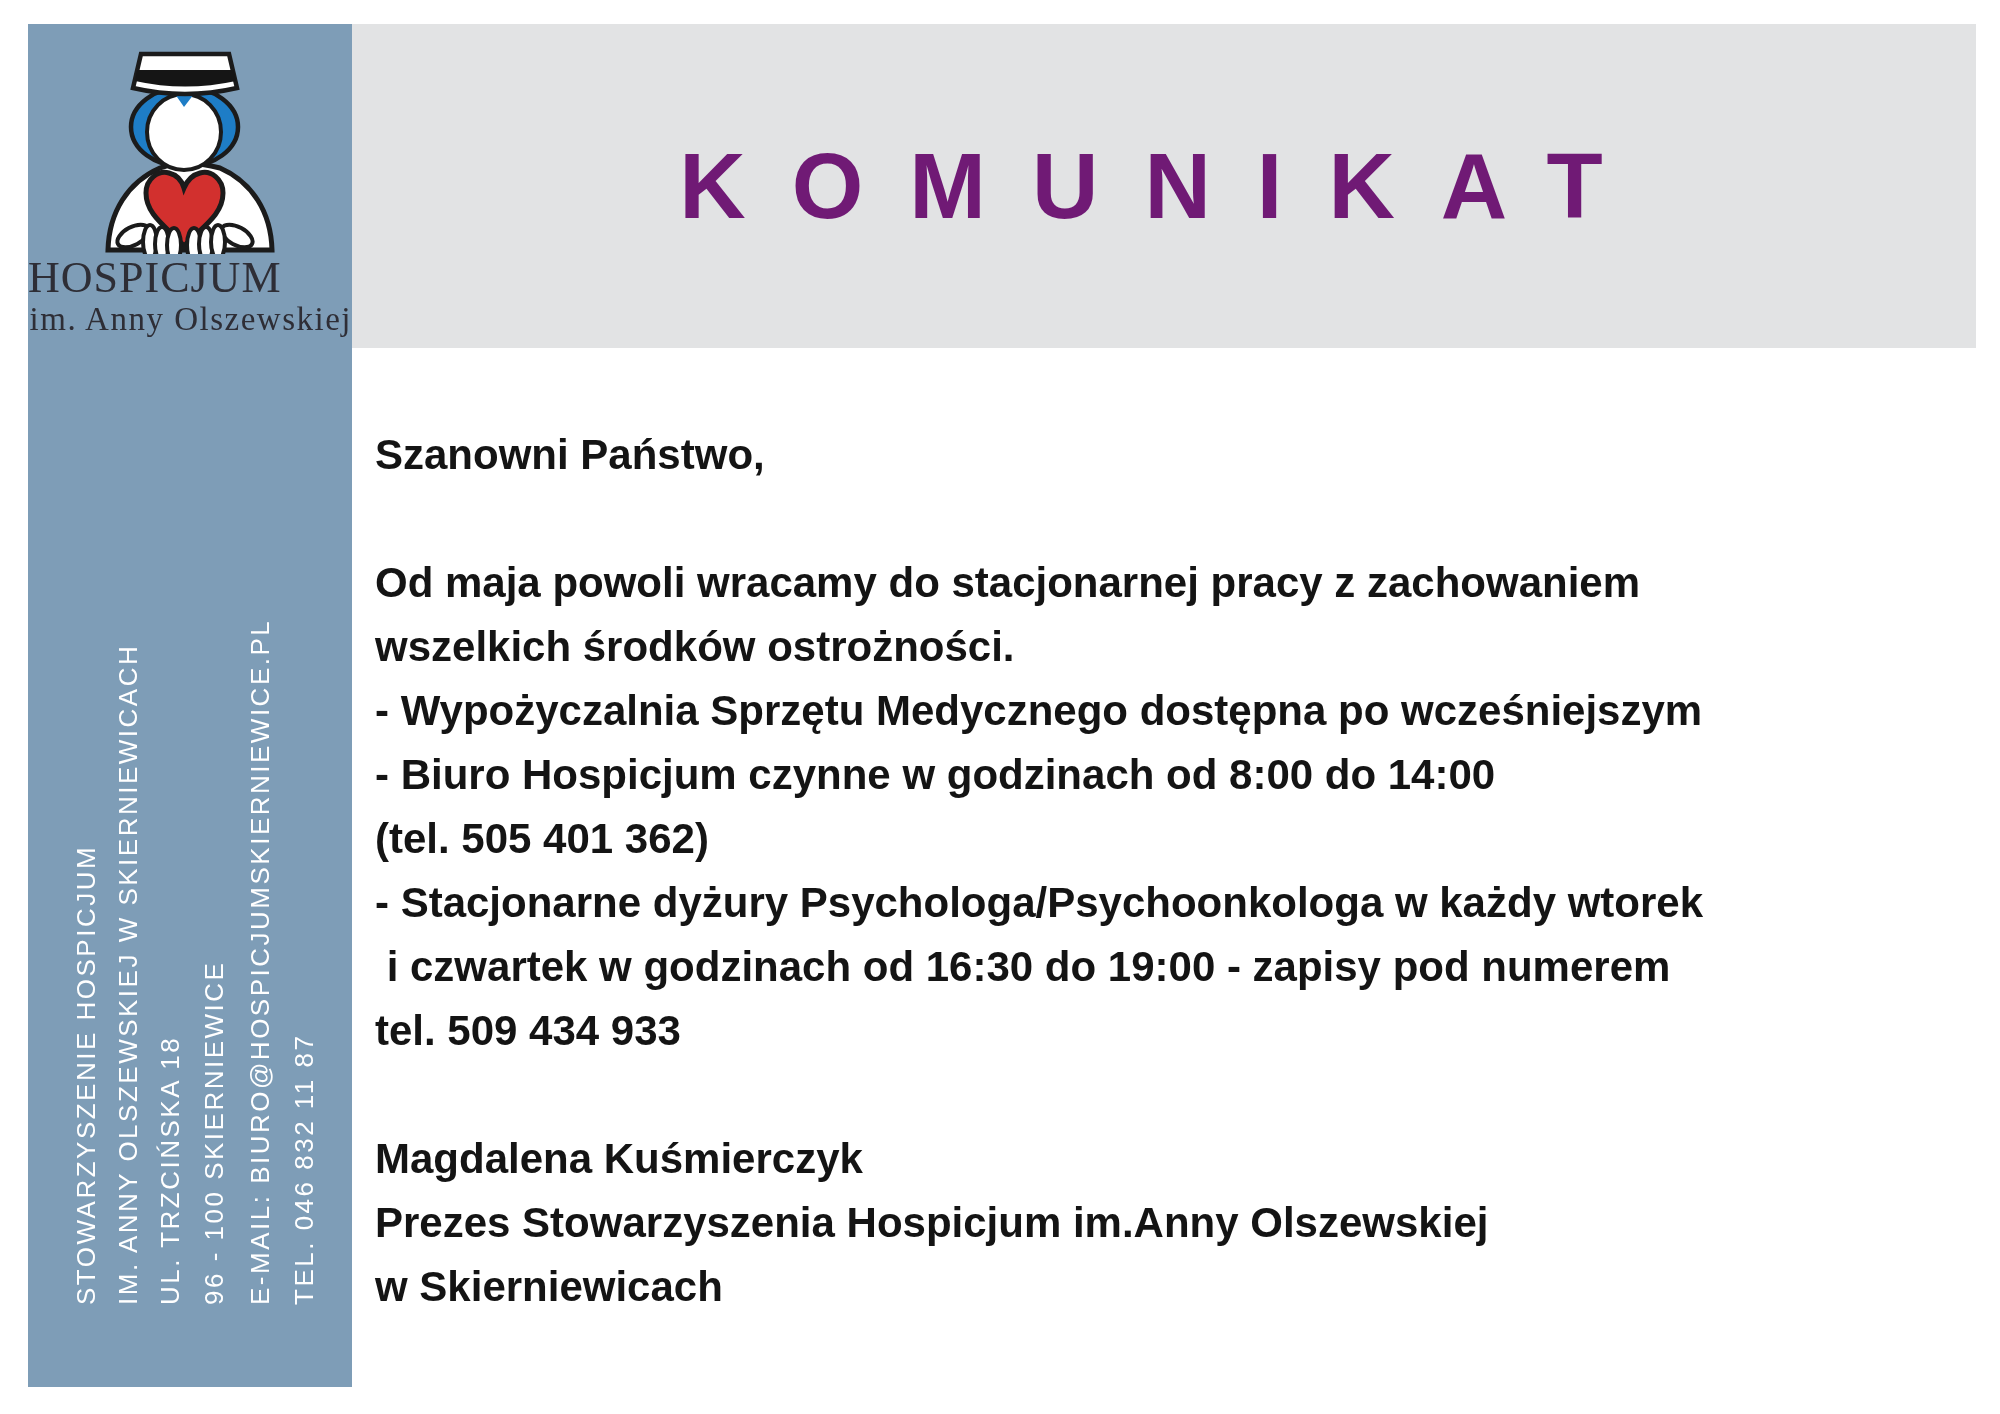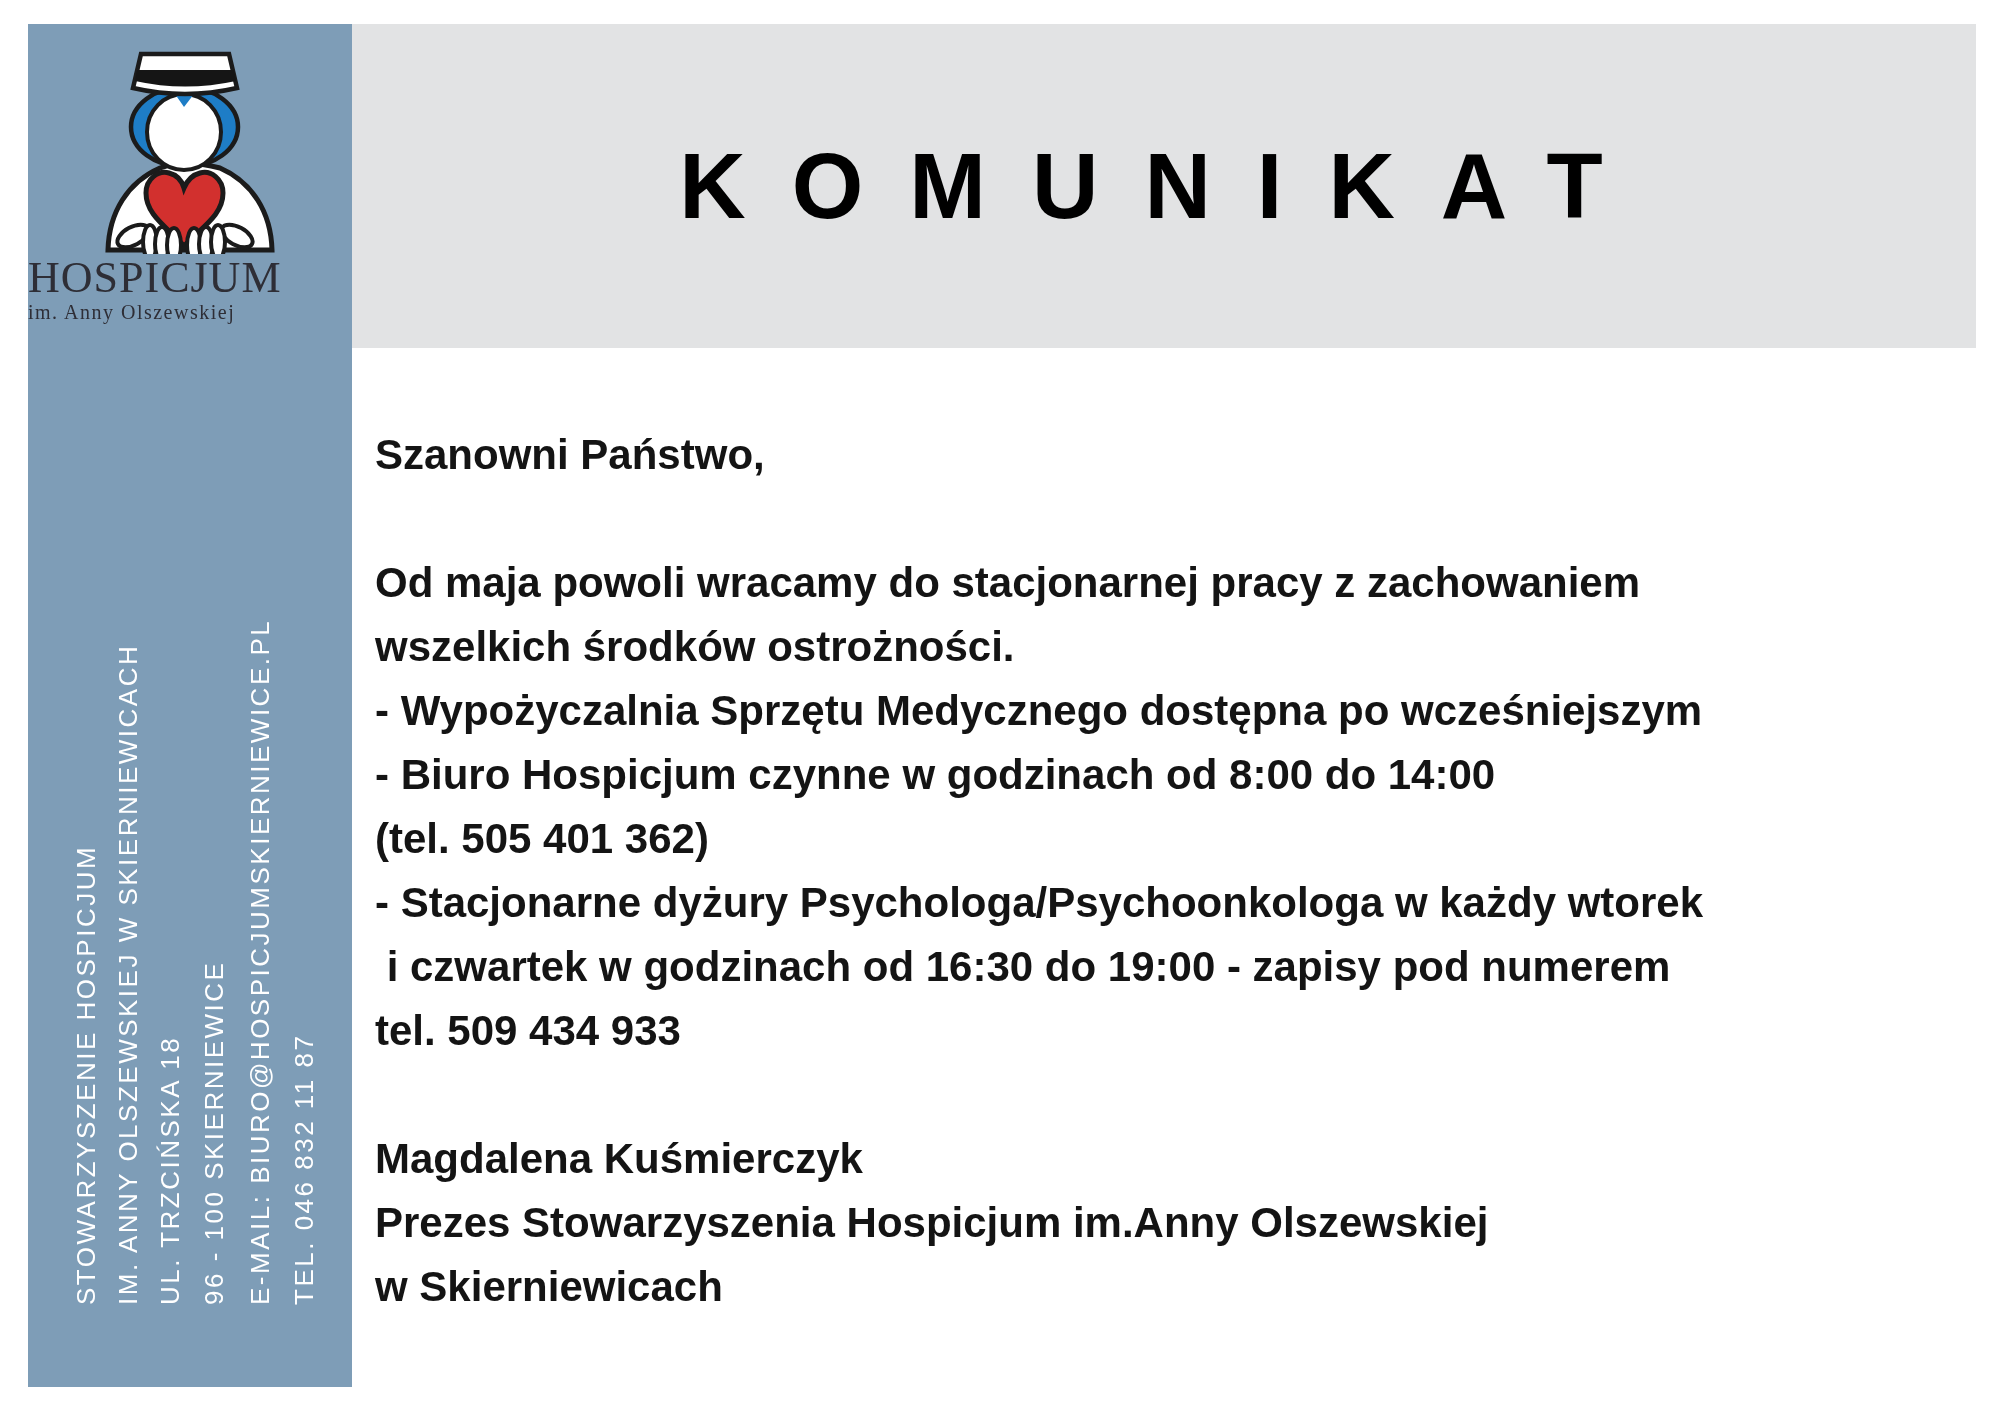--- a/index.html
+++ b/index.html
@@ -14,39 +14,39 @@
     position:absolute; left:28px; top:24px; width:324px; height:1363px;
     background:#7E9DB7;
   }
   .logo-figure { position:absolute; left:56px; top:26px; width:212px; height:204px; }
   .logo-title {
     position:absolute; left:0; top:228px; width:100%; text-align:left;
     font-family:"Liberation Serif", serif; font-size:44px; font-weight:400;
     letter-spacing:1px; color:#2E2E36; white-space:nowrap;
   }
   .logo-subtitle {
-    position:absolute; left:0; top:277px; width:100%; text-align:left;
-    font-family:"Liberation Serif", serif; font-size:20px; font-weight:400;
+    position:absolute; left:0; top:277px; width:100%; text-align:right;
+    font-family:"Liberation Serif", serif; font-size:33px; font-weight:400;
     letter-spacing:1.5px; color:#2E2E36; white-space:nowrap;
   }
   .vline {
     position:absolute; top:1281px;
     transform-origin:0 0; transform:rotate(-90deg);
     font-size:26px; font-weight:400; letter-spacing:2.5px;
     line-height:32px; color:#ffffff; white-space:nowrap;
   }
 
   
   .band {
     position:absolute; left:352px; top:24px; width:1624px; height:324px;
     background:#E2E3E4; display:flex; align-items:center; justify-content:center;
   }
   .band h1 {
     margin:12px; font-size:92px; font-weight:700; letter-spacing:46px;
-    color:#000000; white-space:nowrap;
+    color:#701a75; white-space:nowrap;
   }
 
   
   .content { position:absolute; left:375px; top:383px; width:1595px;margin-top:40px; }
   .line {
     font-size:42px; font-weight:700; line-height:64px;
     color:#141414; white-space:pre;
   }
   .gap { height:64px; }
 </style>

